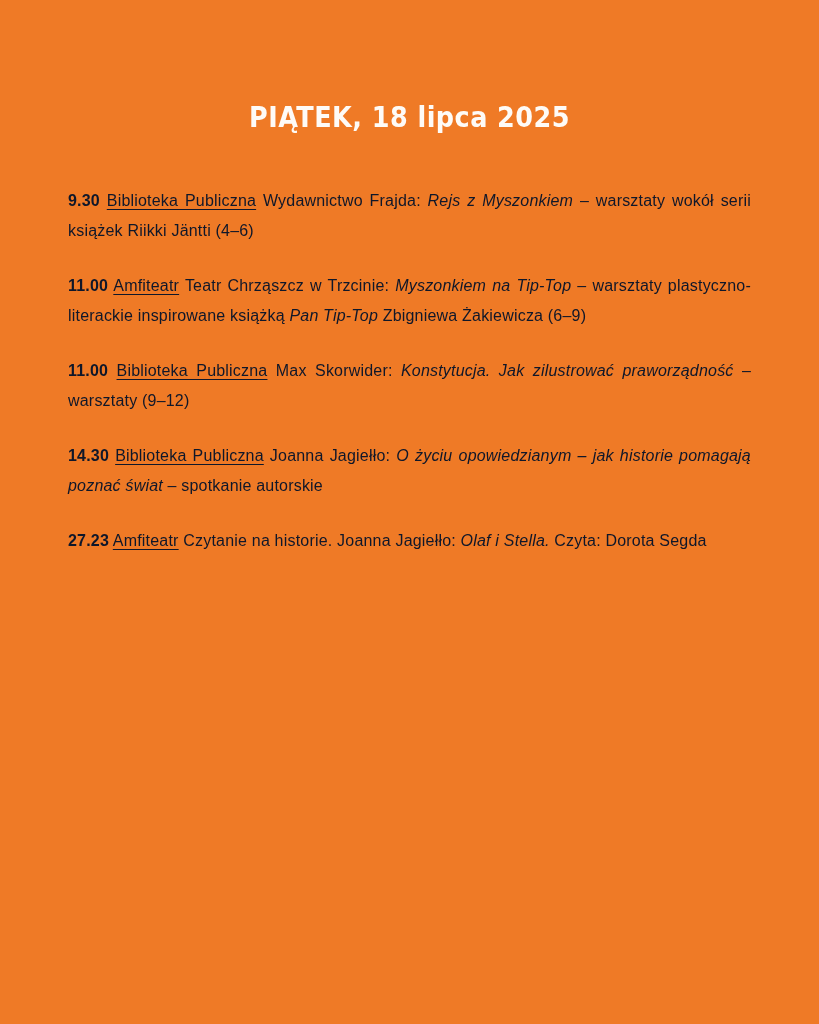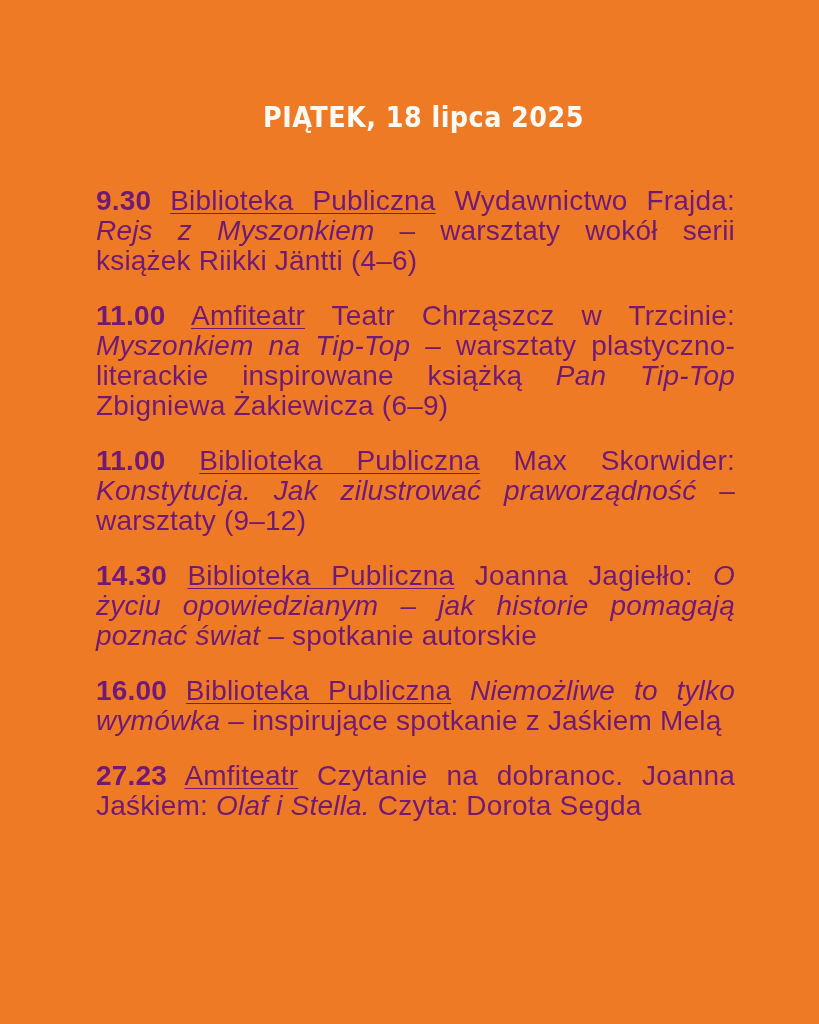--- a/index.html
+++ b/index.html
@@ -9,46 +9,46 @@
   body {
     width: 819px;
     height: 1024px;
     background: #EF7A26;
     overflow: hidden;
   }
   .poster {
     box-sizing: border-box;
     width: 819px;
     height: 808px;
-    padding: 100px 68px 40px 96px;
+    padding: 100px 68px 40px 68px;
     color: #FBF4EA;
     font-family: "Liberation Sans", "DejaVu Sans", sans-serif;
   }
   .title {
     margin: 0;
     text-align: center;
     font-family: "DejaVu Sans", "Liberation Sans", sans-serif;
     font-size: 29px;
     font-weight: 800;
     letter-spacing: 0.5px;
     color: #FEFBF7;
     transform: scaleX(0.88);
     transform-origin: center;
     white-space: nowrap;
   }
   .events {
     margin-top: 52px;
   }
   p.event {
-    margin: 0 16px 25px 0;
-    font-size: 28px;
+    margin: 0 0 25px 0;
+    font-size: 16px;
     line-height: 30px;
     letter-spacing: 0.2px;
     text-align: justify;
-    color: #701a75;
+    color: #0f172a;
   }
   p.event:last-child {
     margin-bottom: 0;
   }
   .time {
     font-weight: bold;
   }
   .loc {
     text-decoration: underline;
     text-decoration-thickness: 1.4px;
@@ -61,16 +61,15 @@
 </head>
 <body style="background: rgb(239, 122, 38);">
 
 <div class="poster" style="color: rgb(251, 244, 234);">
   <h1 class="title" style="color: rgb(254, 251, 247);">PIĄTEK, 18 lipca 2025</h1>
   <div class="events">
       <p class="event"><strong class="time">9.30</strong> <span class="loc">Biblioteka Publiczna</span><span> Wydawnictwo Frajda: </span><em>Rejs z Myszonkiem</em><span> – warsztaty wokół serii książek Riikki Jäntti (4–6)</span></p>
       <p class="event"><strong class="time">11.00</strong> <span class="loc">Amfiteatr</span><span> Teatr Chrząszcz w Trzcinie: </span><em>Myszonkiem na Tip-Top</em><span> – warsztaty plastyczno-literackie inspirowane książką </span><em>Pan Tip-Top</em><span> Zbigniewa Żakiewicza (6–9)</span></p>
       <p class="event"><strong class="time">11.00</strong> <span class="loc">Biblioteka Publiczna</span><span> Max Skorwider: </span><em>Konstytucja. Jak zilustrować praworządność</em><span> – warsztaty (9–12)</span></p>
       <p class="event"><strong class="time">14.30</strong> <span class="loc">Biblioteka Publiczna</span><span> Joanna Jagiełło: </span><em>O życiu opowiedzianym – jak historie pomagają poznać świat</em><span> – spotkanie autorskie</span></p>
-      <p class="event"><strong class="time">16.00</strong> <span class="loc">Biblioteka Publiczna</span><span> </span><em>Niemożliwe to tylko wymówka</em><span> – inspirujące spotkanie z Jaśkiem Melą</span></p>
-      <p class="event"><strong class="time">27.23</strong> <span class="loc">Amfiteatr</span><span> Czytanie na dobranoc. Joanna Jaśkiem: </span><em>Olaf i Stella.</em><span> Czyta: Dorota Segda</span></p>
+      <p class="event"><strong class="time">27.23</strong> <span class="loc">Amfiteatr</span><span> Czytanie na historie. Joanna Jagiełło: </span><em>Olaf i Stella.</em><span> Czyta: Dorota Segda</span></p>
     </div>
 </div>
 
 </body></html>

